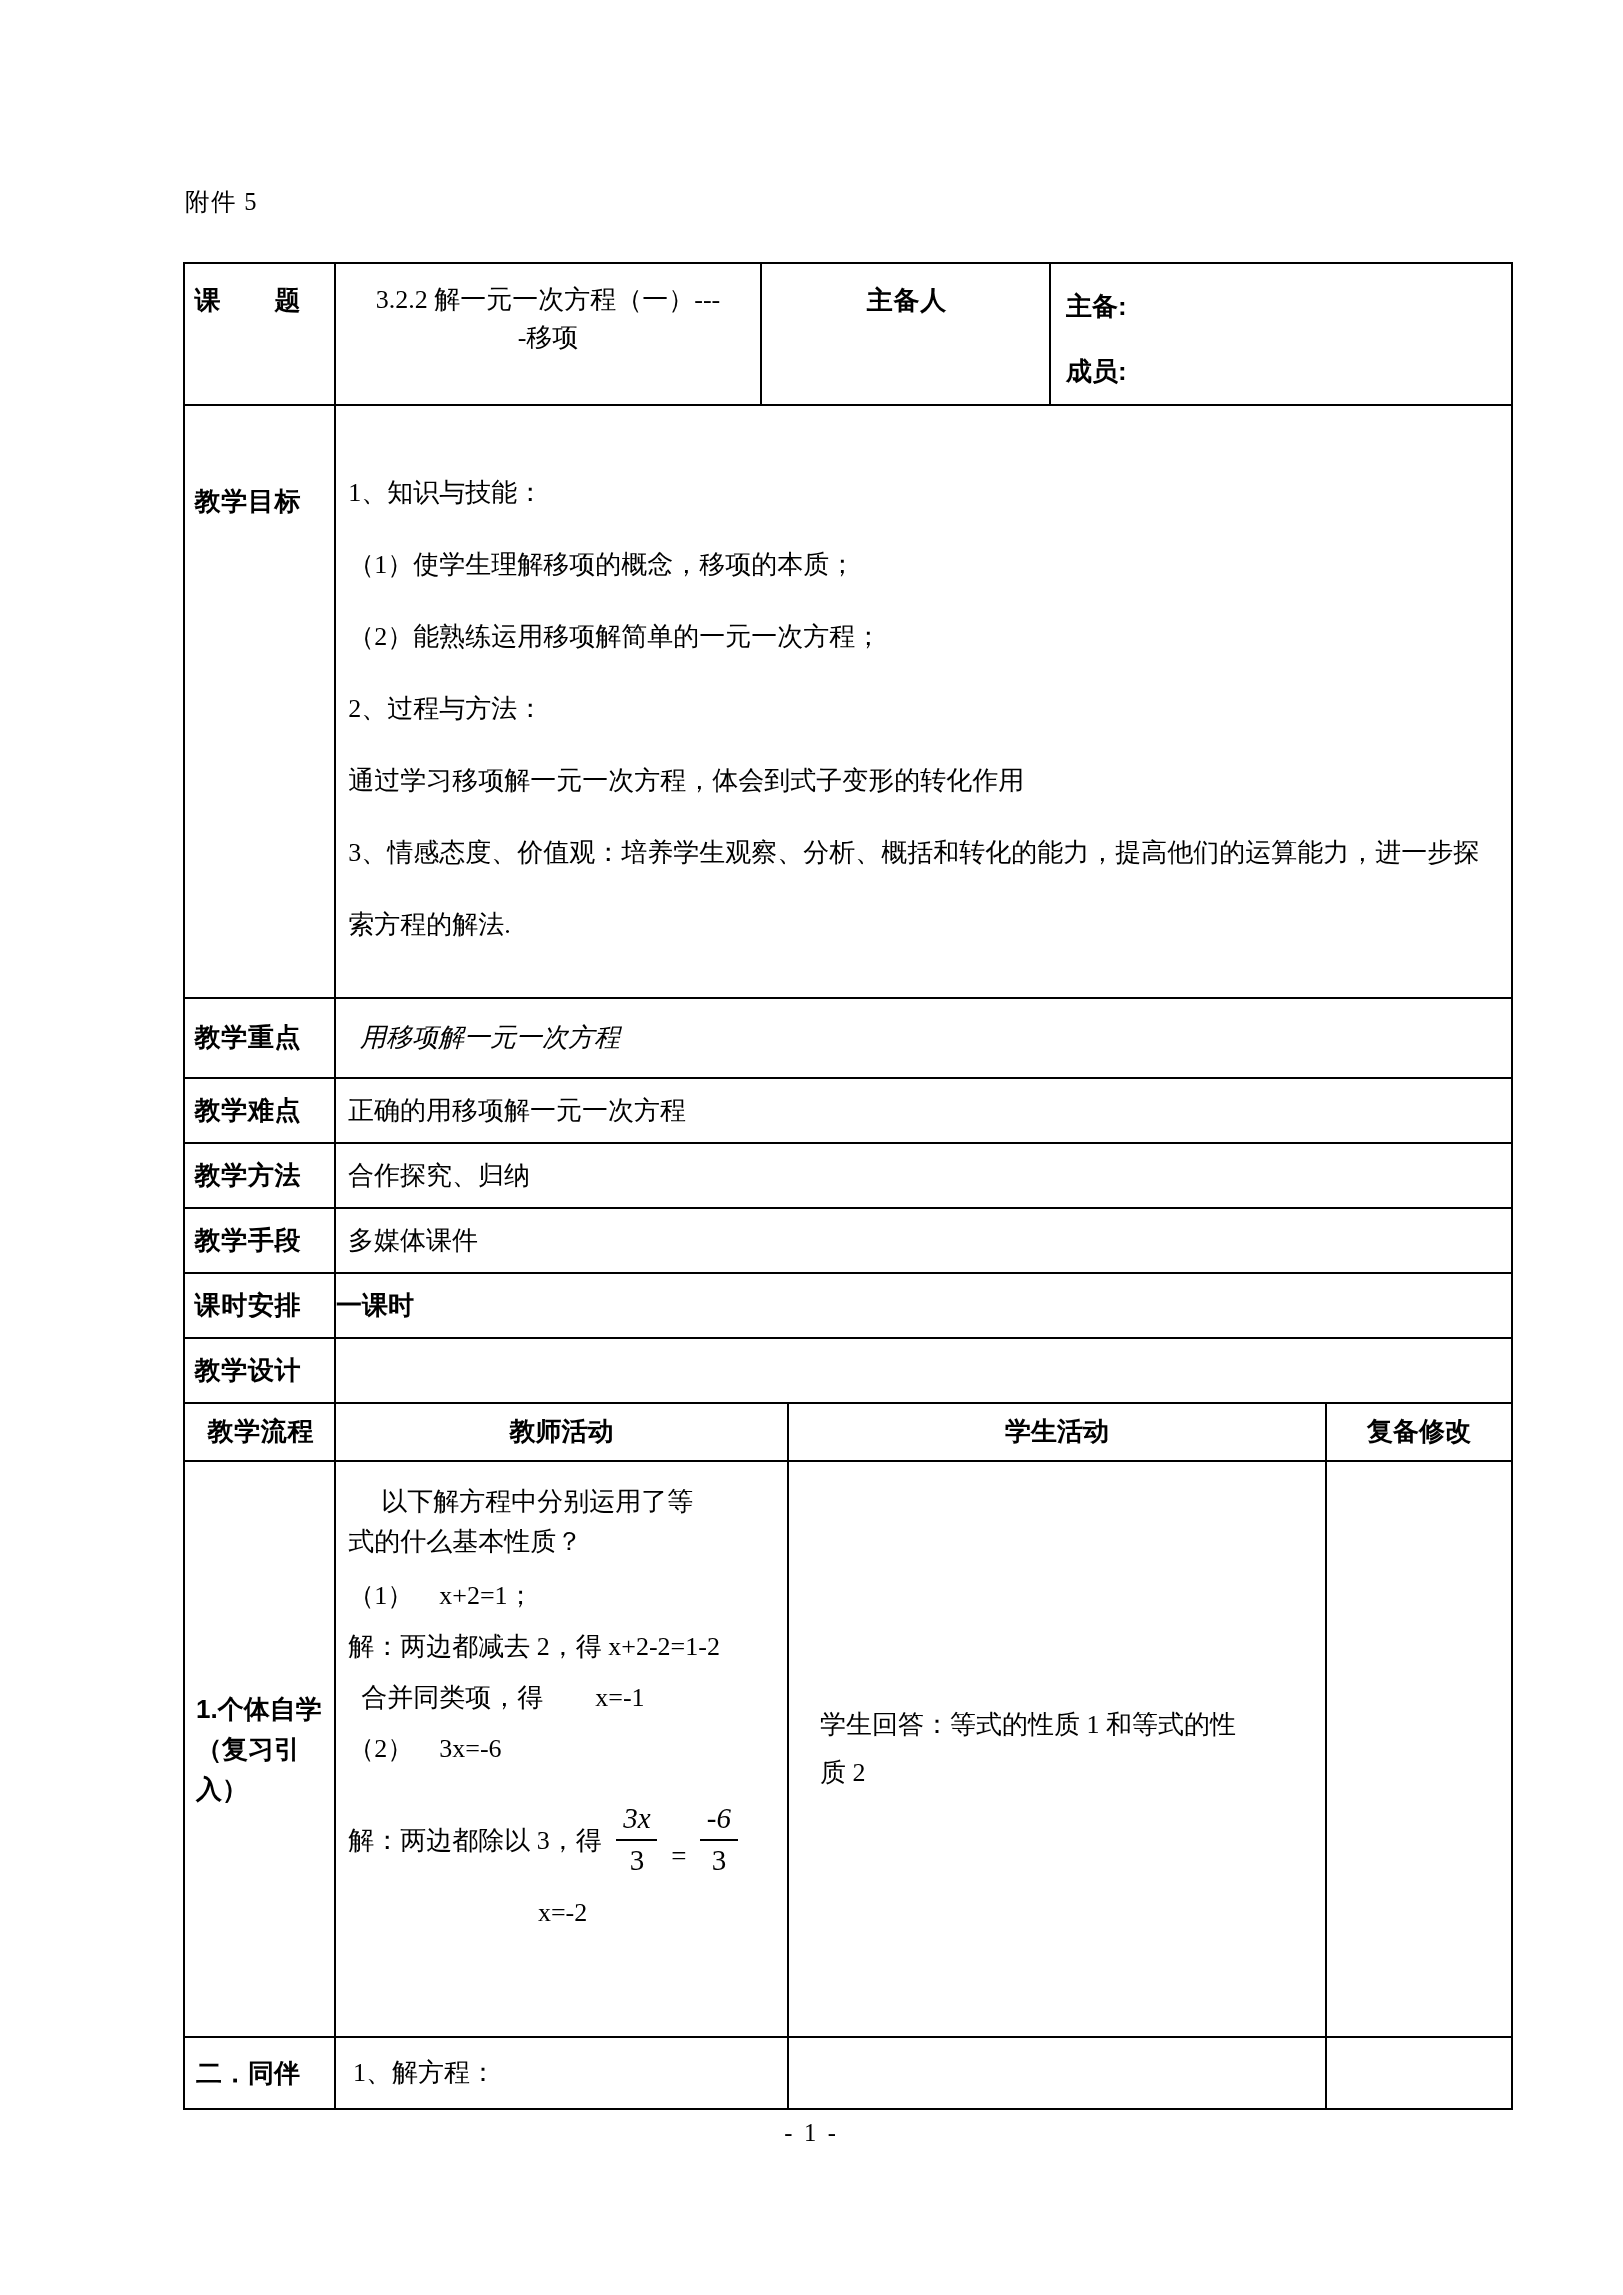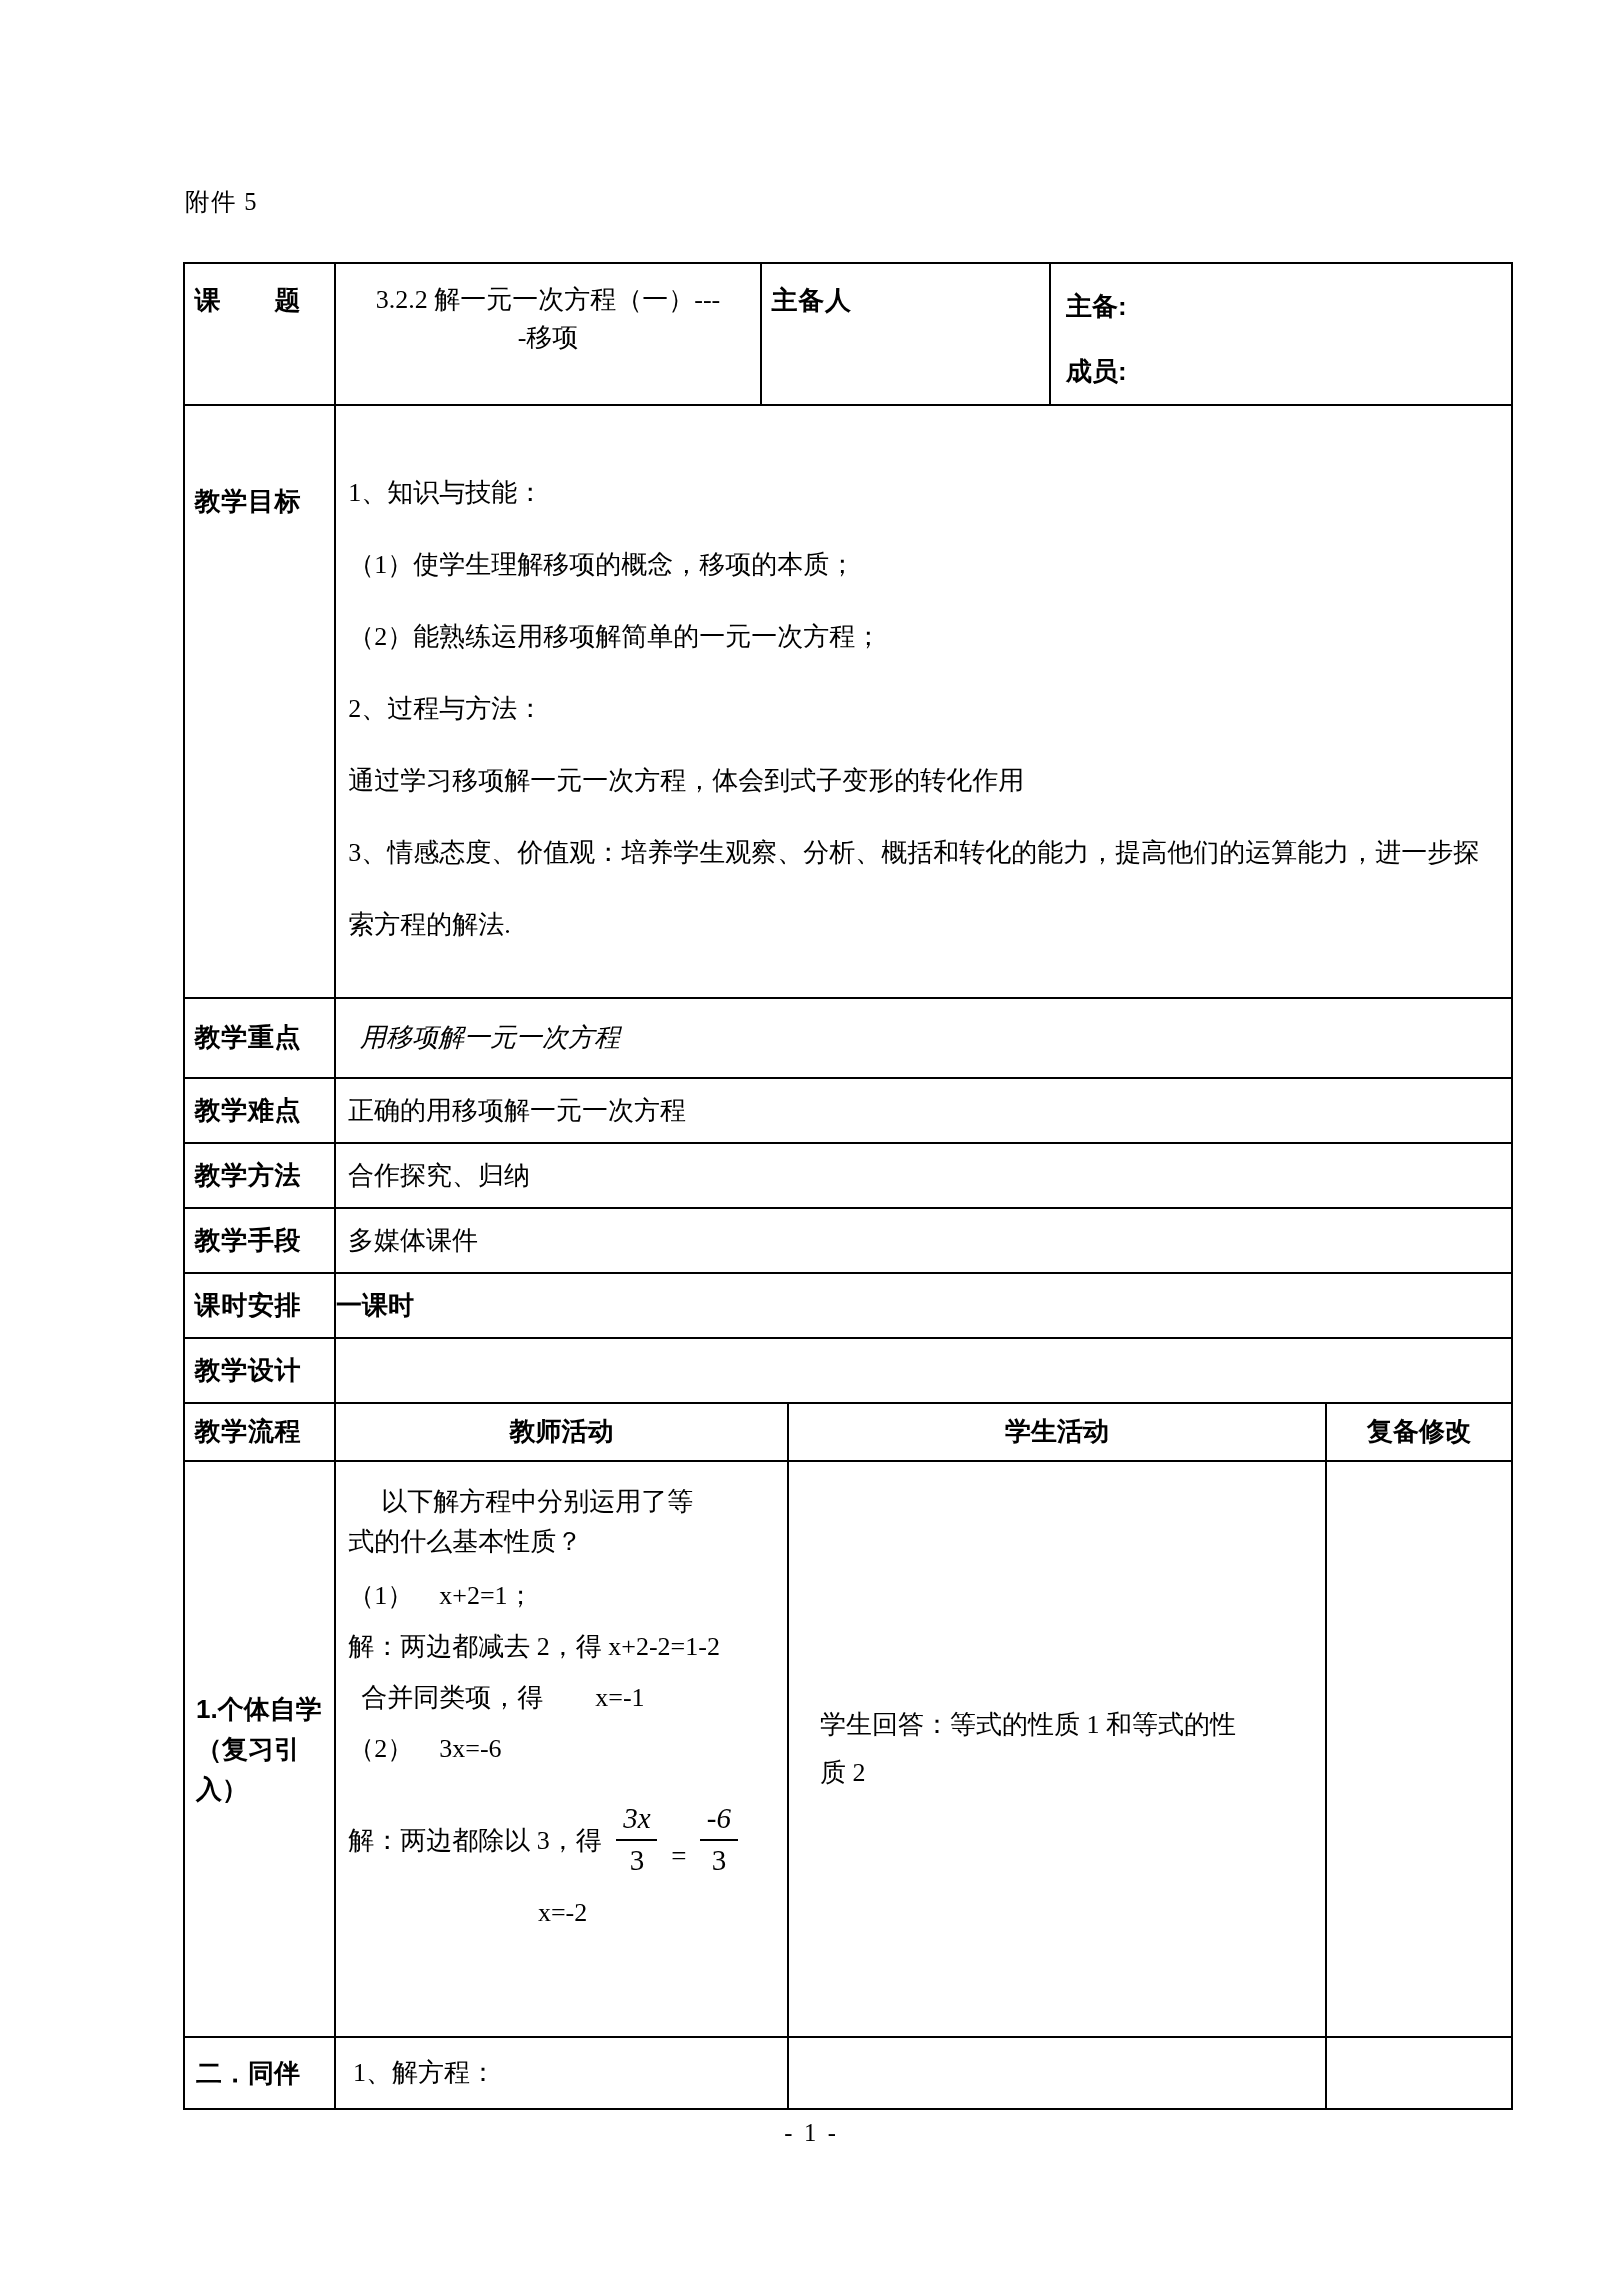--- a/index.html
+++ b/index.html
@@ -24,21 +24,21 @@
     border:2px solid #000;
     vertical-align:top;
     overflow:hidden;
   }
   .label-cell {
     font-family:"Liberation Sans", sans-serif; font-weight:bold;
     padding:19px 6.8px 0 9.5px;
     letter-spacing:0.7px;
   }
   .v-mid { vertical-align:middle !important; padding-top:0 !important; }
-  .center { text-align:left;border-radius:26px; }
+  .center { text-align:center;border-radius:26px; }
   .title-cell {
     text-align:center;
     padding:17px 37px 0 37px;
     line-height:38px;
   }
   .preparer-cell {
     font-family:"Liberation Sans", sans-serif; font-weight:bold;
     padding:9.5px 0 0 15px;
     line-height:65px;
   }

